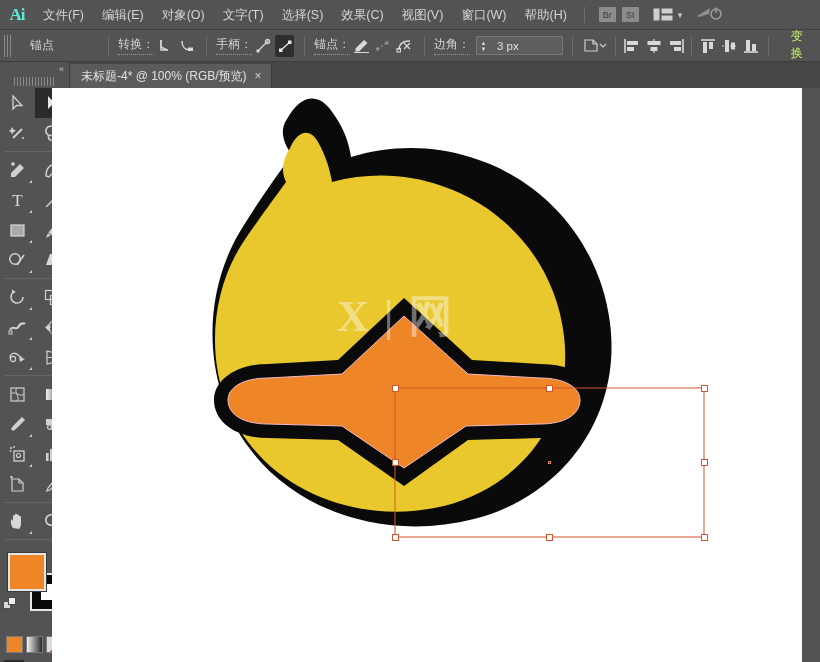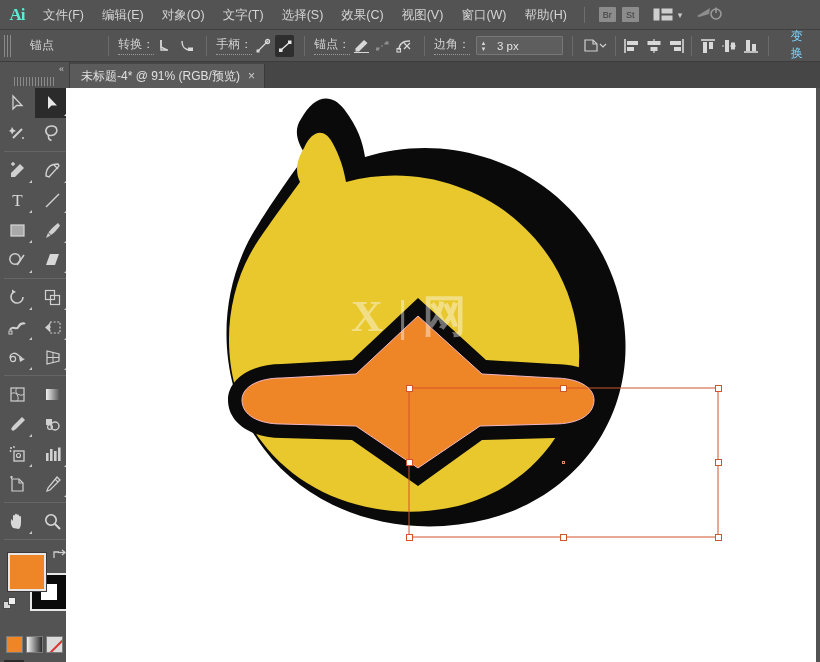--- a/index.html
+++ b/index.html
@@ -53,21 +53,21 @@
   }
   .cb-ico.on { background:#2e2e2e; }
   .numfield {
     display:flex; align-items:center; height:19px;
     background:#5e5e5e; border:1px solid #777; margin-left:6px; border-radius:1px;
   }
   .stepper { width:13px; display:flex; flex-direction:column; align-items:center;
     justify-content:center; color:#d8d8d8; font-size:6px; line-height:6px; cursor:pointer; }
   .numval { width:72px; padding-left:7px; color:#e2e2e2; font-size:11.5px; }
   .dotted { border-bottom:1px dotted #9a9a9a; padding-bottom:1px; }
-  .transform-btn { color:#7dd3fc; font-size:12px; cursor:pointer;margin-left:16px; }
+  .transform-btn { color:#bef264; font-size:12px; cursor:pointer;margin-left:16px; }
 
   
   .tabbar {
     position:absolute; left:0; top:62px; width:820px; height:26px;
     background:#464646; display:flex; align-items:flex-end;
   }
   .tab-spacer { width:70px; height:26px; }
   .doctab {
     height:24px; display:flex; align-items:center; gap:8px;
     padding:0 9px 0 11px; background:#5b5b5b;
@@ -130,21 +130,21 @@
   }
   .drawmodes { display:flex; gap:1px; justify-content:center; margin-top:7px; }
   .dm {
     width:20px; height:19px; display:flex; align-items:center; justify-content:center;
     cursor:pointer; border-radius:1px;
   }
   .dm.on { background:#2b2b2b; }
 
   
   .canvas {
-    position:absolute; left:66px; top:88px; width:750px; height:574px;
+    position:absolute; left:52px; top:88px; width:750px; height:574px;
     background:#ffffff; overflow:hidden;
   }
   .artwork { position:absolute; left:0; top:0; width:750px; height:574px; }
 
   
   .watermark {
     position:absolute; left:285px; top:206px; width:130px; height:70px;
     pointer-events:none; user-select:none;
   }
   .wm-top {
@@ -343,21 +343,21 @@
     </div>
 
     <div class="cb-sep" style="margin:0 6px;"></div>
 
     <div class="transform-btn dotted" style="margin-right:8px;">变换</div>
   </div>
 
   <div class="tabbar">
     <div class="tab-spacer"></div>
     <div class="doctab">
-      <span class="doctab-title">未标题-4* @ 91% (RGB/预览)</span>
+      <span class="doctab-title">未标题-4* @ 100% (RGB/预览)</span>
       <span class="tab-x">×</span>
     </div>
   </div>
 
   <div class="toolpanel">
     <div class="tp-head">
       <span class="tp-chev">«</span>
     </div>
     <div class="tp-grip"></div>
 

